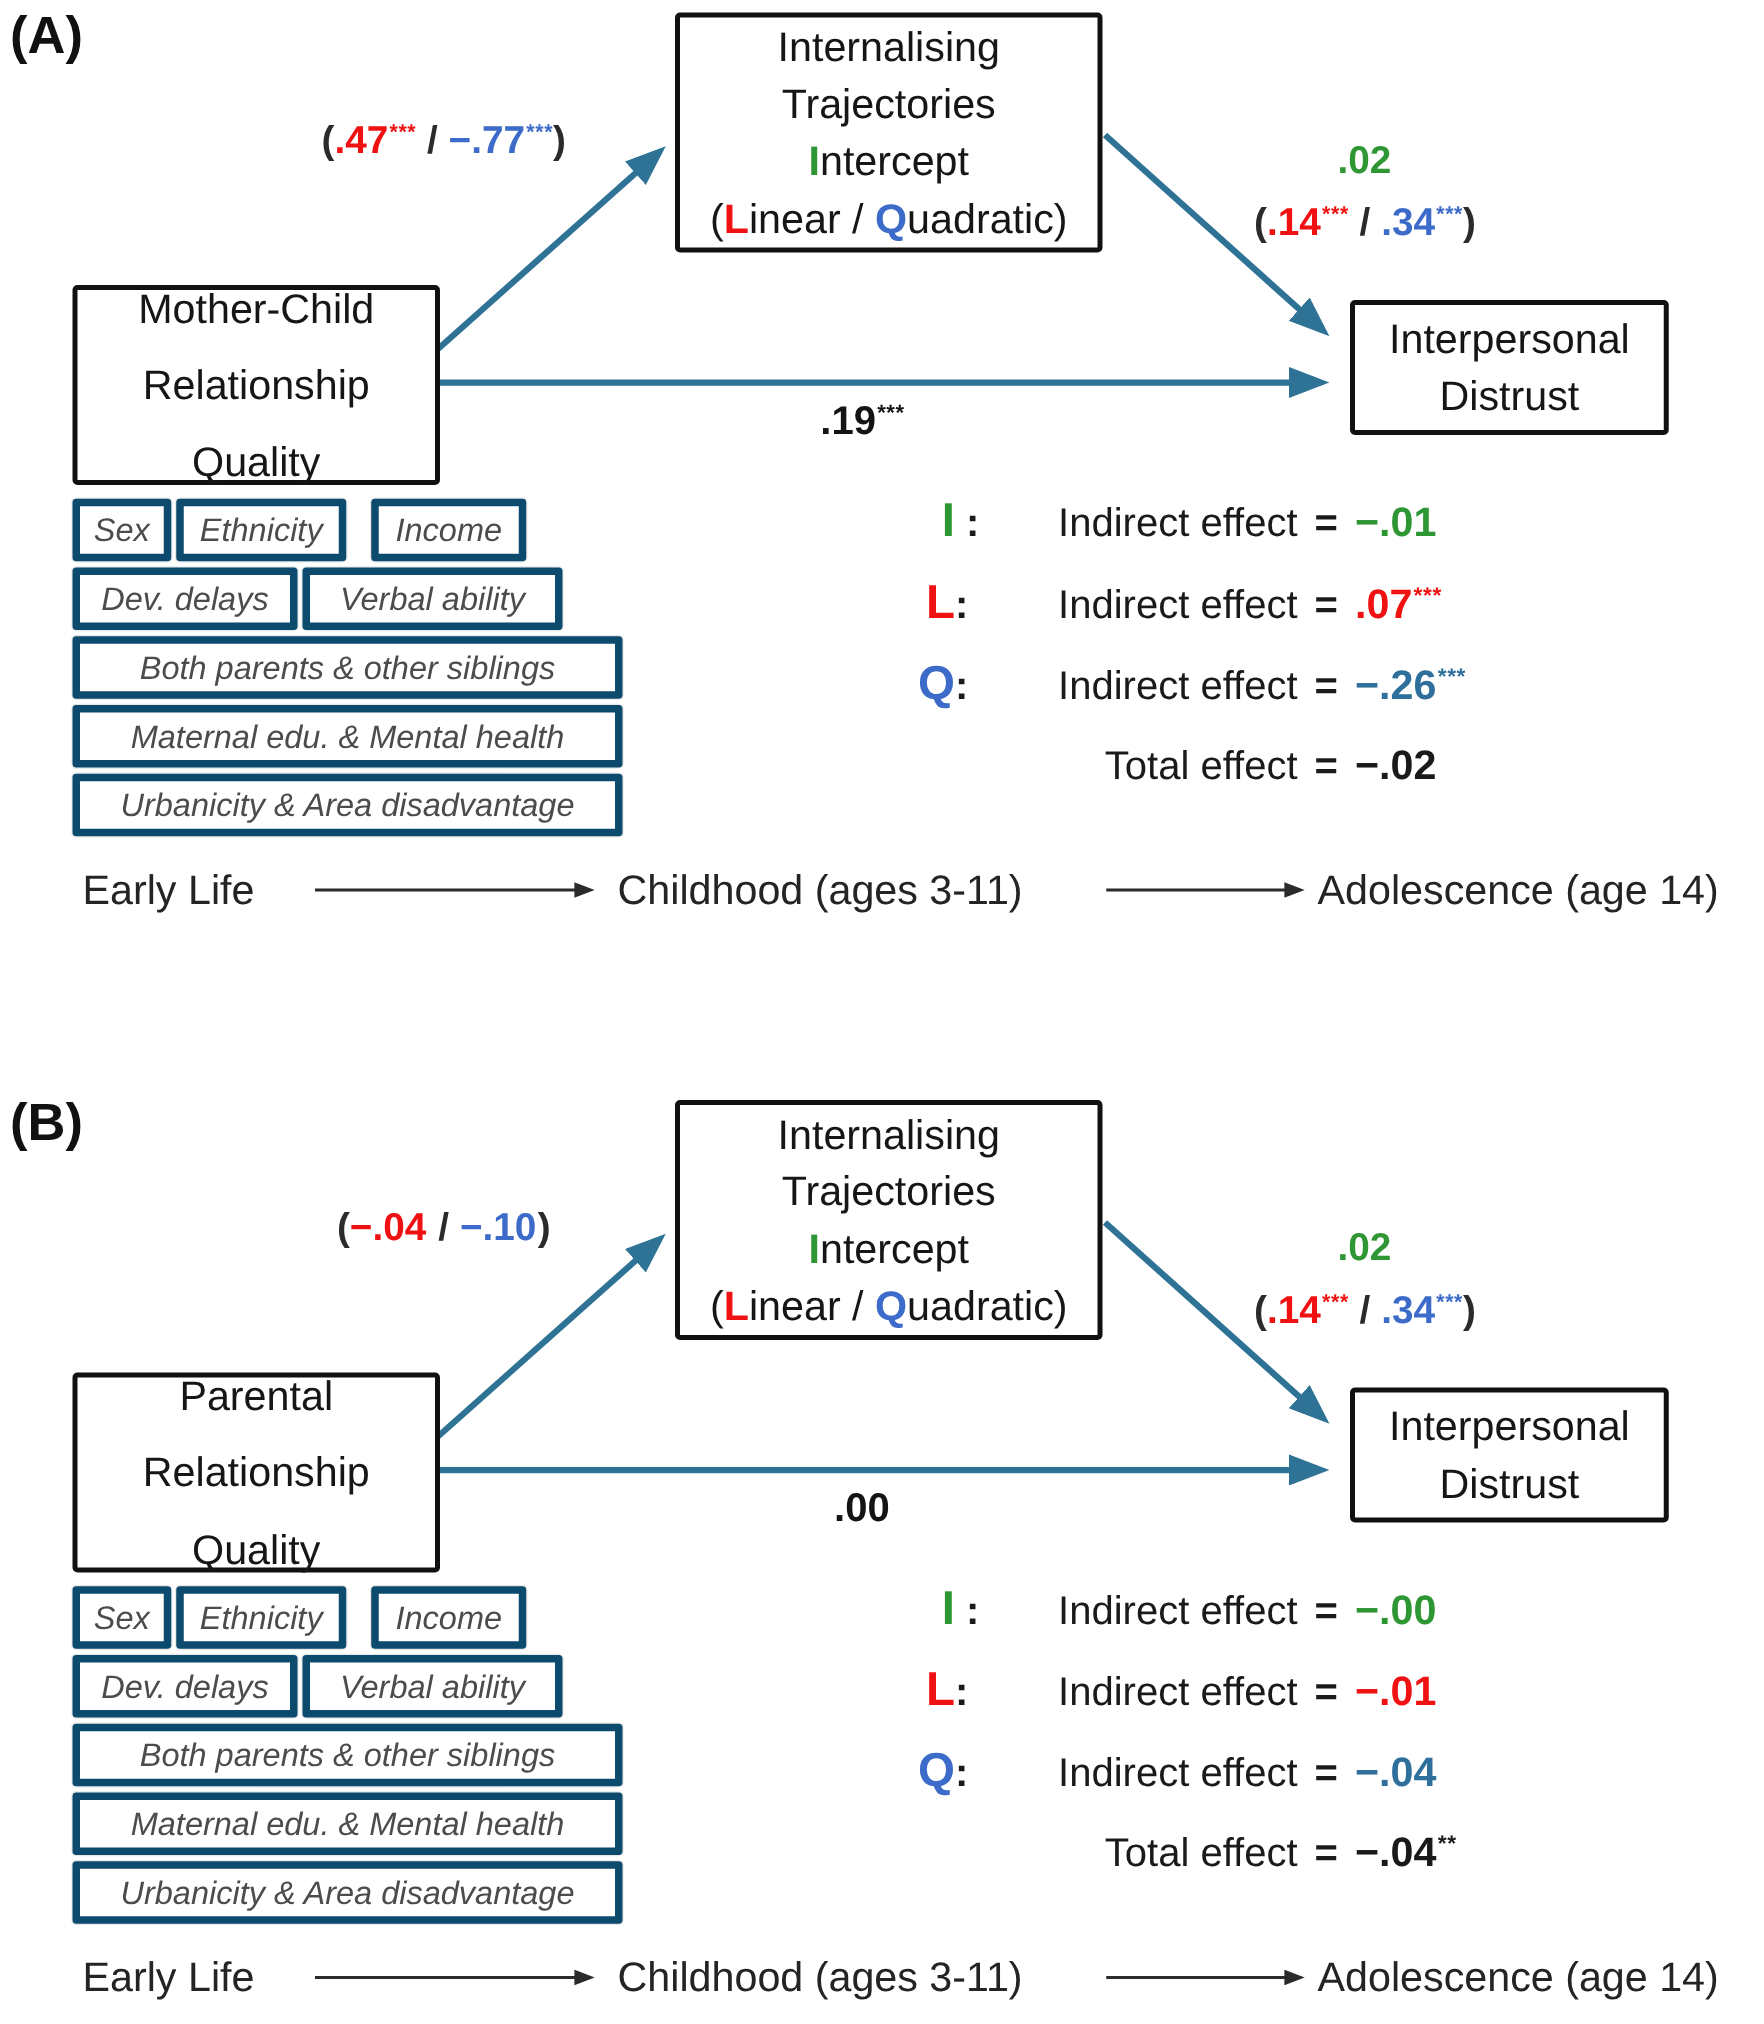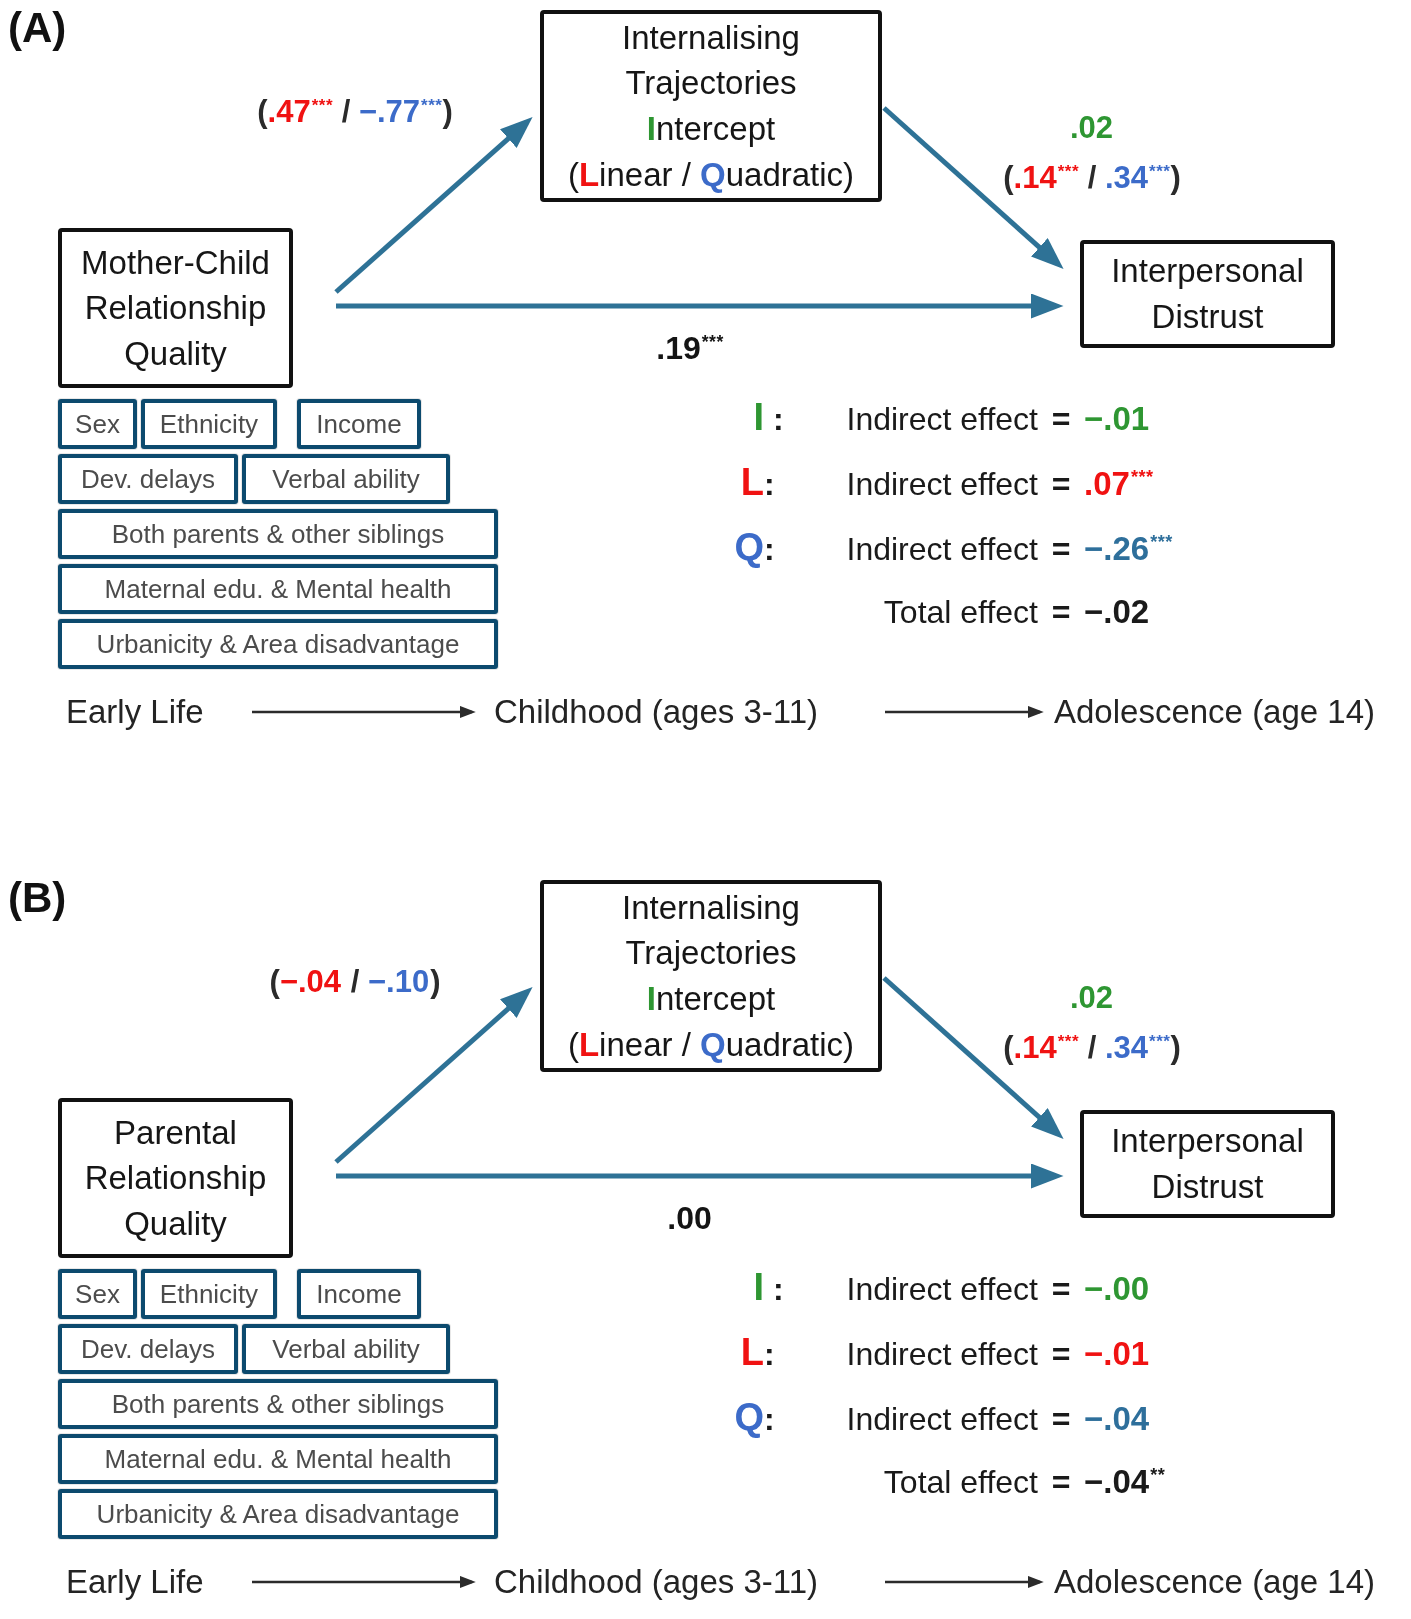--- a/index.html
+++ b/index.html
@@ -10,33 +10,33 @@
   body{font-family:"Liberation Sans","DejaVu Sans",sans-serif;color:var(--ink);}
   .canvas{position:relative;width:1411px;height:1619px;background:#ffffff;overflow:hidden;}
   .panel{position:absolute;left:0;width:1411px;height:790px;}
   .panel-a{top:0;}
   .panel-b{top:870px;}
   .arrows{position:absolute;left:0;top:0;}
   .panel-label{position:absolute;left:8px;top:4px;font-size:42px;font-weight:700;color:#111;}
   .node{position:absolute;box-sizing:border-box;background:#fff;border:4px solid #111;border-radius:4px;
         display:flex;flex-direction:column;align-items:center;justify-content:center;text-align:center;color:#161616;}
   .node .ln{font-size:33px;line-height:1.38;white-space:nowrap;}
-  .predictor{left:58px;top:228px;width:235px;height:160px;}
+  .predictor{left:58px;top:228px;width:294px;height:160px;gap:16px;}
   .mediator{left:540px;top:10px;width:342px;height:192px;}
   .outcome{left:1080px;top:240px;width:255px;height:108px;}
   .coef{position:absolute;text-align:center;font-weight:700;font-size:31px;line-height:44px;white-space:nowrap;color:#2b2b2b;}
   .coef-left{left:175px;top:84px;width:360px;}
   .coef-right{left:922px;top:100px;width:340px;}
-  .direct{position:absolute;left:600px;top:318px;width:180px;text-align:center;font-weight:700;font-size:32px;color:#141414;margin-top:12px;}
+  .direct{position:absolute;left:600px;top:318px;width:180px;text-align:center;font-weight:700;font-size:32px;color:#141414;}
   .stars{font-size:0.55em;vertical-align:0.65em;letter-spacing:0.5px;margin-left:1px;}
   .c-green{color:var(--green);} .c-red{color:var(--red);}
   .c-blueR{color:var(--blueRoyal);} .c-blueS{color:var(--blueSteel);} .c-ink{color:var(--ink);}
-  .cov{position:absolute;box-sizing:border-box;height:50px;border:4px solid #0c4a6e;box-shadow:0 0 0 1px #e8e8e8;
+  .cov{position:absolute;box-sizing:border-box;height:50px;border:6px solid #0c4a6e;box-shadow:0 0 0 1px #e8e8e8;
        border-radius:3px;background:#fff;color:var(--grayText);font-size:26px;
-       display:flex;align-items:center;justify-content:center;white-space:nowrap;}
+       display:flex;align-items:center;justify-content:center;white-space:nowrap;font-style:italic;}
   .r1{top:399px;} .r2{top:454px;} .r3{top:509px;} .r4{top:564px;} .r5{top:619px;}
   .cov-sex{left:58px;width:79px;}
   .cov-eth{left:141px;width:136px;}
   .cov-inc{left:281px;width:124px;margin-left:16px;}
   .cov-dev{left:58px;width:180px;}
   .cov-verb{left:242px;width:208px;}
   .cov-wide{left:58px;width:440px;}
   .effects{position:absolute;left:700px;top:398px;}
   .erow{display:flex;align-items:baseline;height:65px;}
   .eletter{width:64px;text-align:right;font-size:38px;font-weight:700;line-height:1;}

